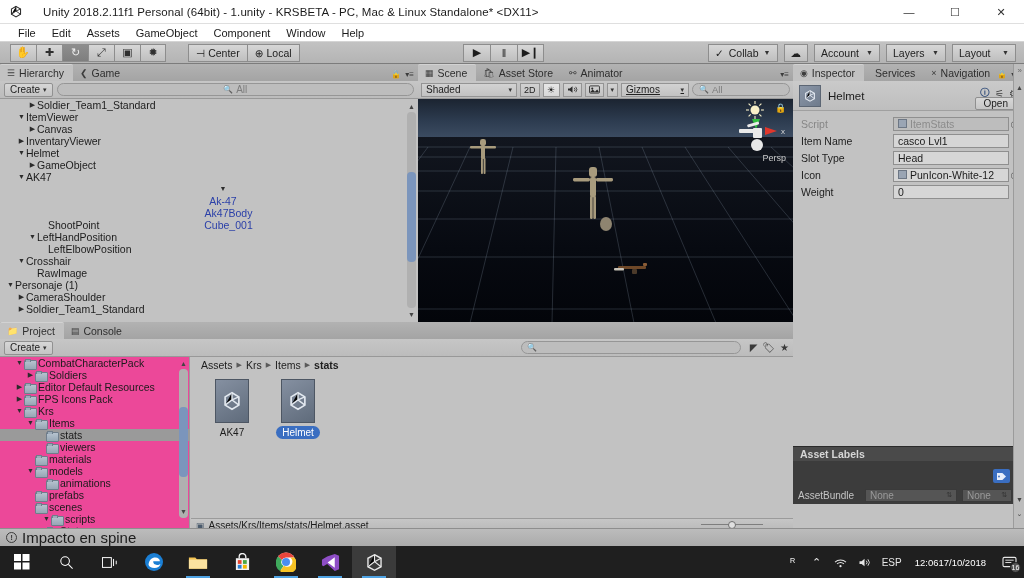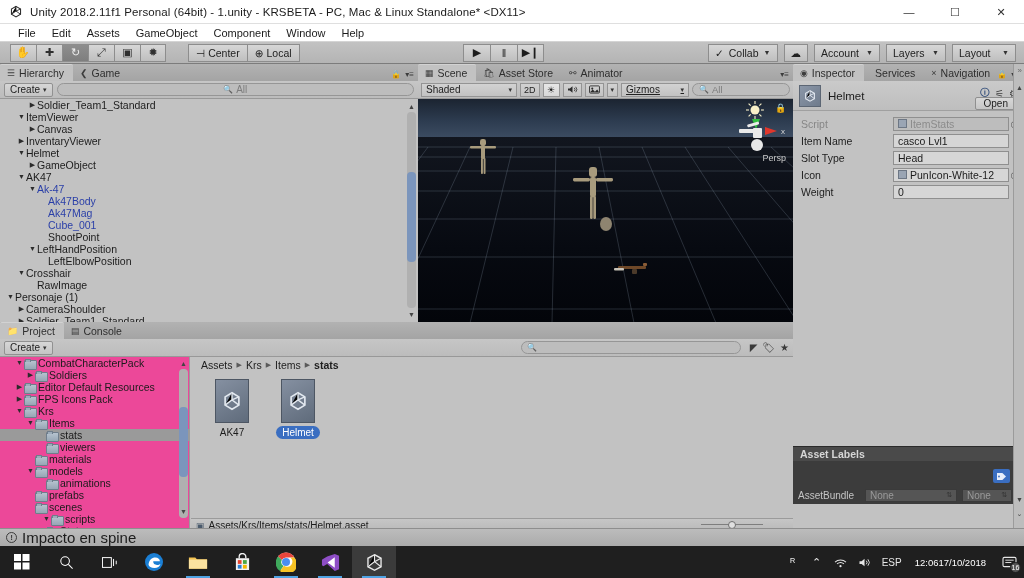--- a/index.html
+++ b/index.html
@@ -9,21 +9,21 @@
     font-size:11px;
     background:#000;
     -webkit-font-smoothing:antialiased;
   }
   .app { position:relative; width:1024px; height:578px; }
 
   
   .titlebar {
     position:absolute; left:0; top:0; width:1024px; height:24px;
     background:#ffffff; border-bottom:1px solid #dfdfdf;
-    display:flex; align-items:center;
+    display:flex; align-items:center;gap:13px;
   }
   .title-icon {
     width:16px; height:16px; margin-left:8px; margin-right:6px;
     display:flex; align-items:center; justify-content:center;
   }
   .title-text { font-size:11.5px; color:#1b1b1b; letter-spacing:0.1px; }
   .win-btns { position:absolute; right:0; top:0; height:24px; display:flex; }
   .win-btn {
     width:46px; height:24px; display:flex; align-items:center; justify-content:center;
     font-size:11px; color:#333;
@@ -107,21 +107,21 @@
   
   #hierarchy { left:0; top:64px; width:418px; height:258px; }
   .hier-body {
     position:absolute; top:35px; left:0; right:0; bottom:0;
     background:#c2c2c2; overflow:hidden;
   }
   .hrow {
     height:12px; display:flex; align-items:center; font-size:10.5px;
     color:#1c1c1c; white-space:nowrap; line-height:12px;
   }
-  .hrow.prefab { color:#2a3fa8; }
+  .hrow.prefab { color:#2a3fa8;flex-direction:column; }
   .arrow { width:9px; font-size:7px; color:#2c2c2c; flex:0 0 9px; text-align:center; }
   .arrow.empty { visibility:hidden; }
 
   .vscroll {
     position:absolute; right:2px; top:2px; bottom:14px; width:9px;
     background:#b0b0b0; border-radius:4px;
   }
   .vthumb { position:absolute; left:0; width:9px; background:#7b95bc; border-radius:4px; }
   .scroll-arrow { position:absolute; right:2px; width:9px; height:9px; font-size:7px; color:#444;
     display:flex; align-items:center; justify-content:center; }
@@ -441,24 +441,20 @@
           <span class="arrow">▼</span>
           <span>AK47</span>
         </div>
         <div class="hrow prefab" style="padding-left: 28px;">
           <span class="arrow">▼</span>
           <span>Ak-47</span>
         </div>
         <div class="hrow prefab" style="padding-left: 39px;">
           <span class="arrow empty">▶</span>
           <span>Ak47Body</span>
-        </div>
-        <div class="hrow prefab" style="padding-left: 39px;">
-          <span class="arrow empty">▶</span>
-          <span>Ak47Mag</span>
         </div>
         <div class="hrow prefab" style="padding-left: 39px;">
           <span class="arrow empty">▶</span>
           <span>Cube_001</span>
         </div>
         <div class="hrow" style="padding-left: 39px;">
           <span class="arrow empty">▶</span>
           <span>ShootPoint</span>
         </div>
         <div class="hrow" style="padding-left: 28px;">

